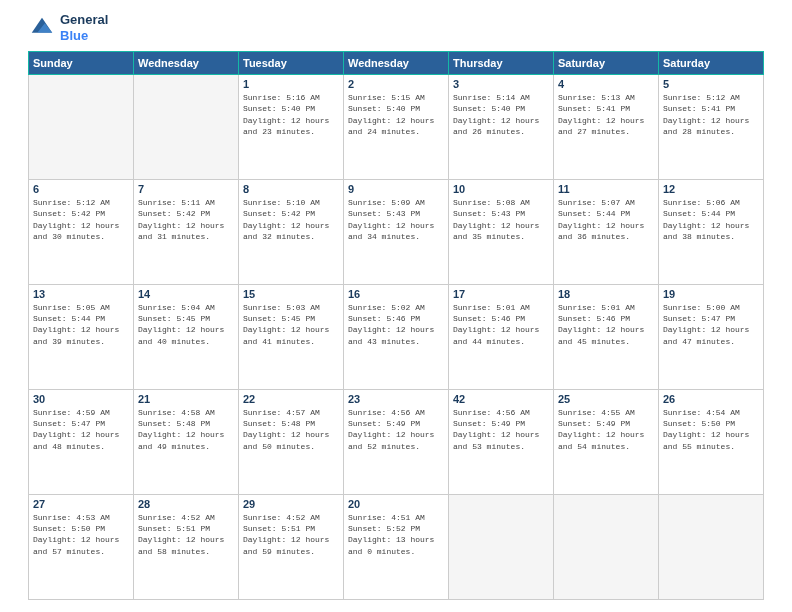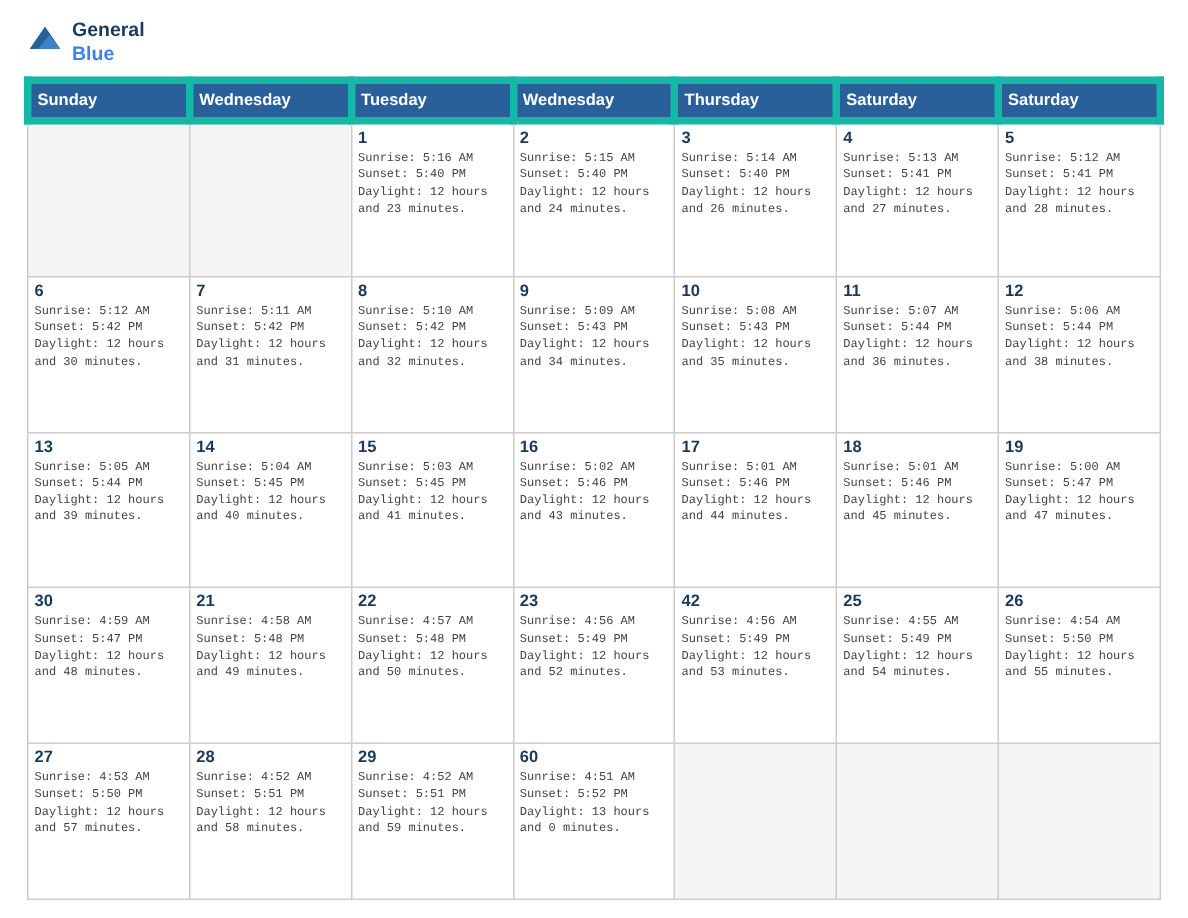--- a/index.html
+++ b/index.html
@@ -6,21 +6,21 @@
     body {
       font-family: Arial, sans-serif;
       background: #fff;
       width: 792px;
       height: 612px;
       overflow: hidden;
     }
     .page {
       width: 792px;
       height: 612px;
-      padding: 12px 16px;
+      padding: 12px 28px;
       display: flex;
       flex-direction: column;
     }
     .header {
       display: flex;
       justify-content: space-between;
       align-items: flex-start;
       margin-bottom: 8px;
     }
     .logo {
@@ -60,21 +60,21 @@
       width: 100%;
       table-layout: fixed;
     }
     .calendar th {
       background: #2a6099;
       color: #fff;
       font-size: 11px;
       font-weight: bold;
       padding: 5px 4px;
       text-align: left;
-      border: 5px solid #14b8a6;
+      border: 1px solid #14b8a6;
     }
     .calendar td {
       border: 1px solid #ccc;
       vertical-align: top;
       padding: 3px 4px;
       font-size: 8.5px;
       color: #333;
       background: #fff;
       height: 82px;
     }
@@ -248,21 +248,21 @@
           </td>
           <td>
             <div class="day-num">28</div>
             <div class="day-info">Sunrise: 4:52 AM<br>Sunset: 5:51 PM<br>Daylight: 12 hours and 58 minutes.</div>
           </td>
           <td>
             <div class="day-num">29</div>
             <div class="day-info">Sunrise: 4:52 AM<br>Sunset: 5:51 PM<br>Daylight: 12 hours and 59 minutes.</div>
           </td>
           <td>
-            <div class="day-num">60</div>
+            <div class="day-num">20</div>
             <div class="day-info">Sunrise: 4:51 AM<br>Sunset: 5:52 PM<br>Daylight: 13 hours and 0 minutes.</div>
           </td>
           <td class="empty"></td>
           <td class="empty"></td>
           <td class="empty"></td>
         </tr>
       </tbody>
   </table>
 </div>
 

